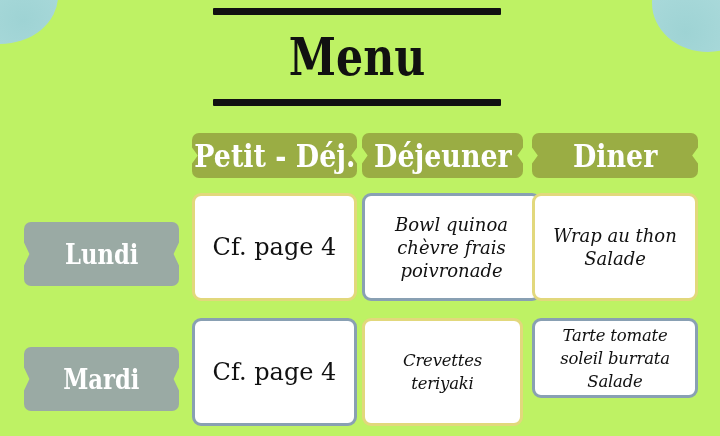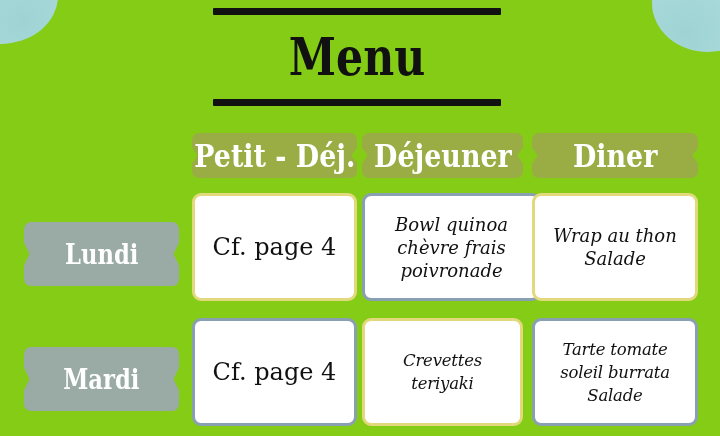--- a/index.html
+++ b/index.html
@@ -5,21 +5,21 @@
   html, body {
     margin: 0;
     padding: 0;
     background: #ffffff;
   }
   #page {
     position: relative;
     width: 720px;
     height: 436px;
     overflow: hidden;
-    background: #84cc16;
+    background: #bef264;
     font-family: "Liberation Serif", serif;
     text-decoration: underline;
   }
 
   
   .blob {
     position: absolute;
     border-radius: 50%;
     pointer-events: none;
   }
@@ -137,21 +137,21 @@
   .cell-text.plain  { font-style: normal; font-size: 24px; }
   .cell-text.tight  { font-size: 16.5px; letter-spacing: -0.2px; }
 
   
   #cell-0-0 { left: 192px; top: 193px; width: 165px; height: 108px; }
   #cell-0-1 { left: 362px; top: 193px; width: 179px; height: 108px; }
   #cell-0-2 { left: 532px; top: 193px; width: 166px; height: 108px; }
   
   #cell-1-0 { left: 192px; top: 318px; width: 165px; height: 108px; }
   #cell-1-1 { left: 362px; top: 318px; width: 161px; height: 108px; }
-  #cell-1-2 { left: 532px; top: 318px; width: 166px; height: 108px; }
+  #cell-1-2 { left: 532px; top: 318px; width: 166px; height: 80px; }
 </style>
 </head>
 <body>
 
 <div id="page">
 
   <div class="blob" id="blob-left"></div>
   <div class="blob" id="blob-right"></div>
 
   <div id="title-block">

